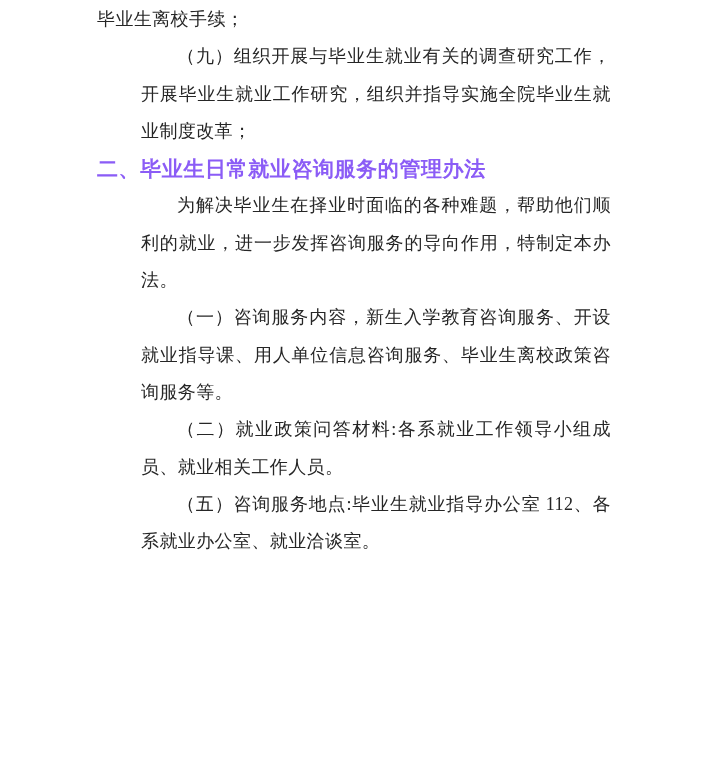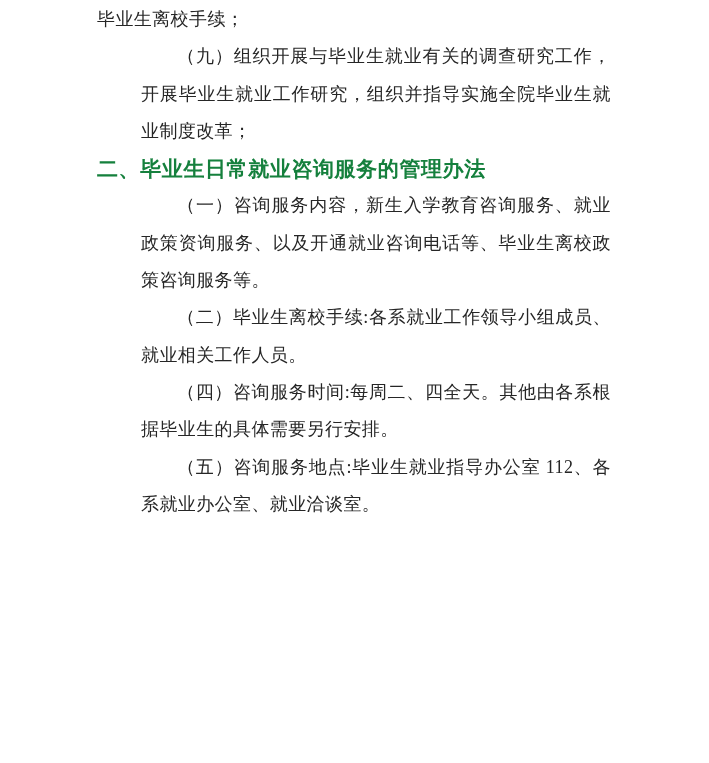--- a/index.html
+++ b/index.html
@@ -32,41 +32,41 @@
   .indent {
     text-indent: 2em;
     margin-left: 44px;
   }
   .heading {
     margin: 0;
     padding: 0;
     font-family: "Liberation Sans", sans-serif;
     font-size: 21px;
     font-weight: bold;
-    color: #15803d;
+    color: #8b5cf6;
     line-height: 37.3px;
     letter-spacing: 0.6px;
     text-align: left;
   }
 </style>
 </head>
 <body>
 
 <div class="page">
 
   <p class="para">毕业生离校手续；</p>
 
   <p class="para indent">（九）组织开展与毕业生就业有关的调查研究工作，开展毕业生就业工作研究，组织并指导实施全院毕业生就业制度改革；</p>
 
   <h2 class="heading">二、毕业生日常就业咨询服务的管理办法</h2>
 
+  <p class="para indent">为解决毕业生在择业时面临的各种难题，帮助他们顺利的就业，进一步发挥咨询服务的导向作用，特制定本办法。</p>
 
-  <p class="para indent">（一）咨询服务内容，新生入学教育咨询服务、就业政策资询服务、以及开通就业咨询电话等、毕业生离校政策咨询服务等。</p>
+  <p class="para indent">（一）咨询服务内容，新生入学教育咨询服务、开设就业指导课、用人单位信息咨询服务、毕业生离校政策咨询服务等。</p>
 
-  <p class="para indent">（二）毕业生离校手续:各系就业工作领导小组成员、就业相关工作人员。</p>
+  <p class="para indent">（二）就业政策问答材料:各系就业工作领导小组成员、就业相关工作人员。</p>
 
 
-  <p class="para indent">（四）咨询服务时间:每周二、四全天。其他由各系根据毕业生的具体需要另行安排。</p>
 
   <p class="para indent">（五）咨询服务地点:毕业生就业指导办公室 112、各系就业办公室、就业洽谈室。</p>
 
 
 </div>
 
 </body></html>

